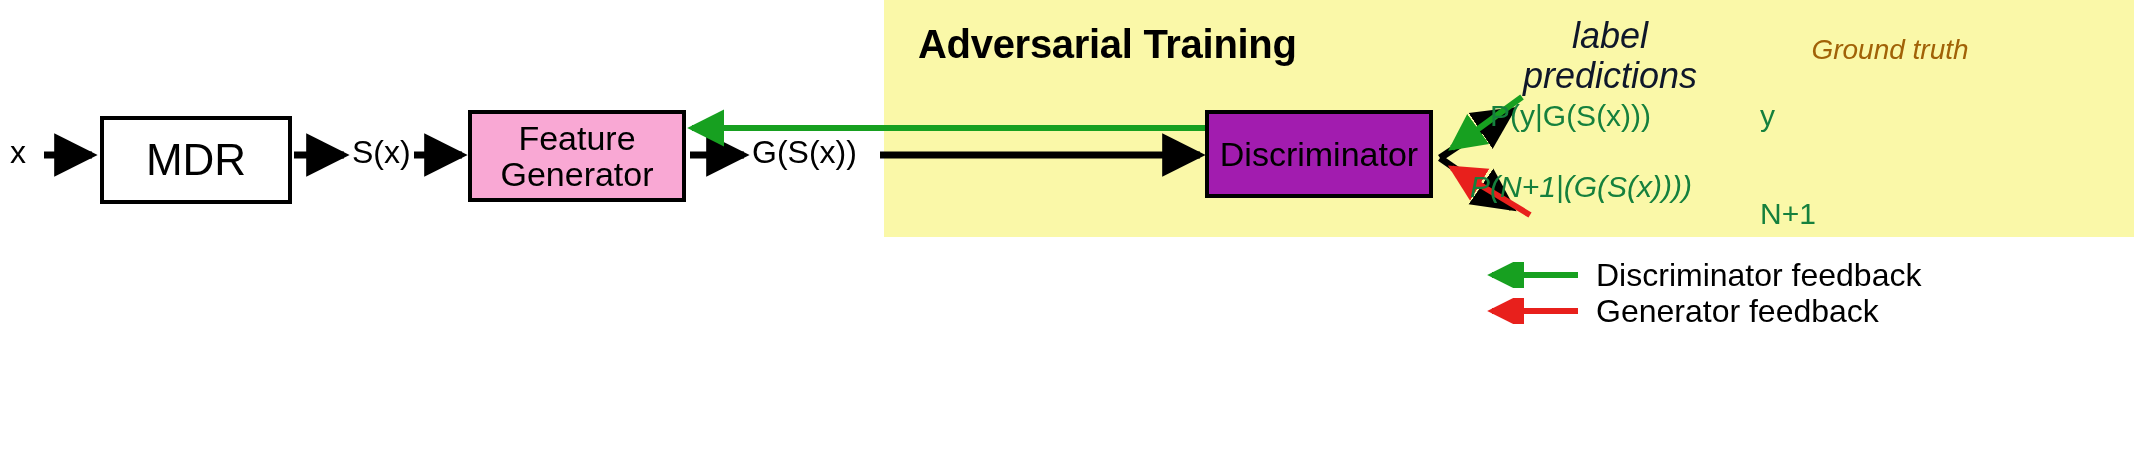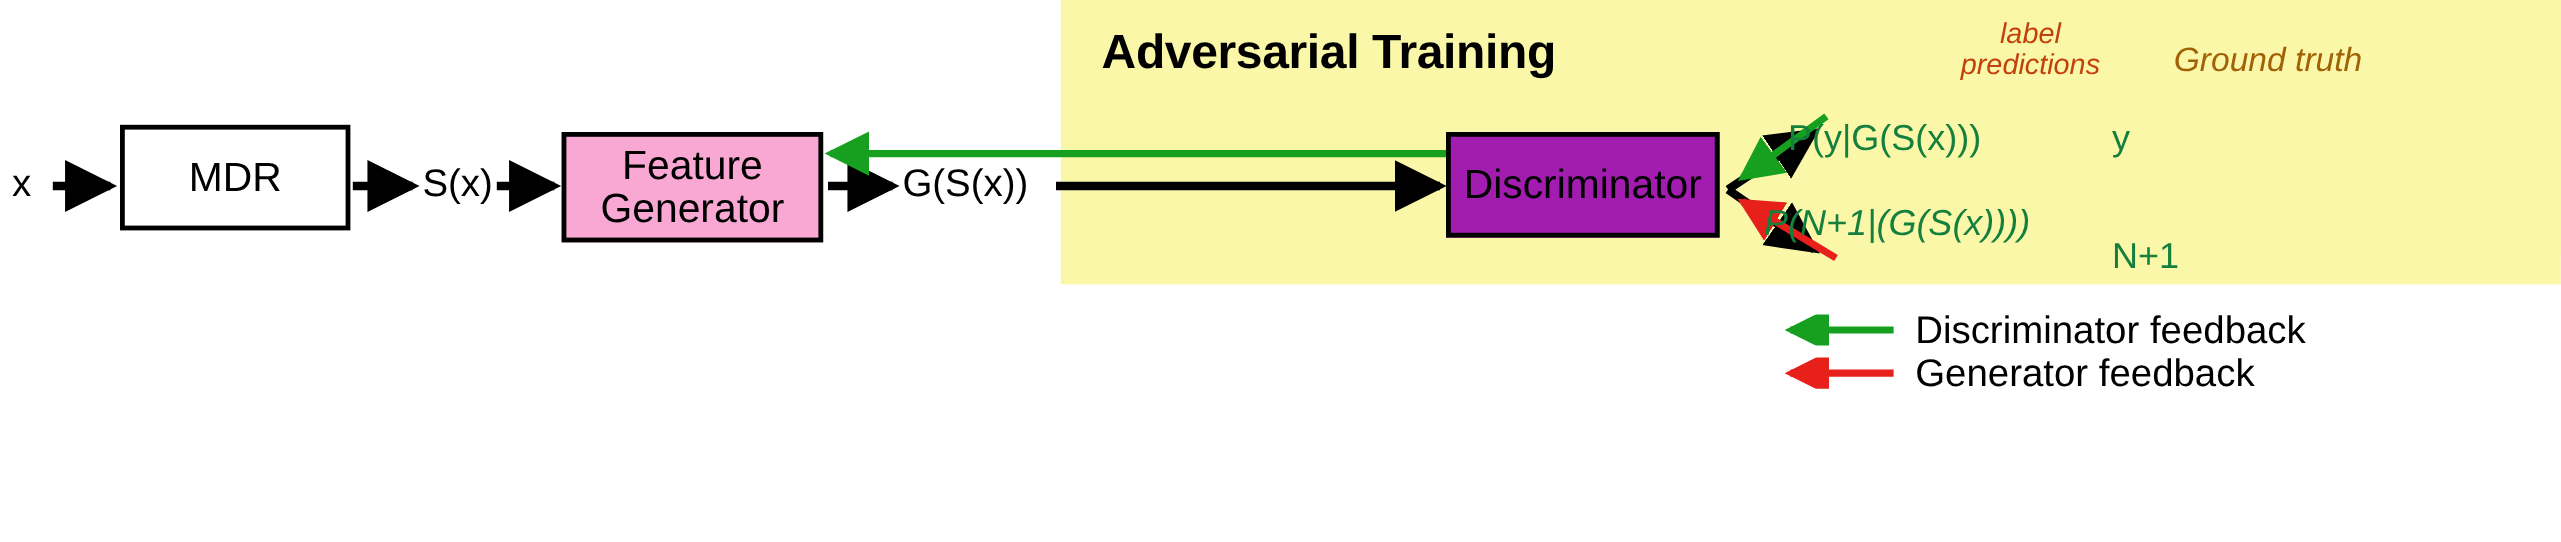--- a/index.html
+++ b/index.html
@@ -20,41 +20,41 @@
   }
   #adv-title{
     left:918px;top:22px;
     font-size:40px;font-weight:bold;color:#000;
     letter-spacing:-0.3px;
     white-space:nowrap;
   }
 
   
   #col-pred{
-    left:1572px;top:16px;width:240px;
-    text-align:center;font-style:italic;font-size:24px;
-    line-height:1.1;color:#c2410c;
+    left:1490px;top:16px;width:240px;
+    text-align:center;font-style:italic;font-size:36px;
+    line-height:1.1;color:#0f172a;
   }
   #col-truth{
     left:1750px;top:34px;width:280px;
     text-align:center;font-style:italic;font-size:28px;
     color:#a16207;white-space:nowrap;
   }
 
   
   .nodebox{
     box-sizing:border-box;
     border:4px solid #000;
     display:flex;align-items:center;justify-content:center;
     text-align:center;line-height:1.06;
     color:#000;
   }
   #box-mdr{
-    left:100px;top:104px;width:192px;height:88px;
-    background:#ffffff;font-size:34px;
+    left:100px;top:116px;width:192px;height:88px;
+    background:#ffffff;font-size:44px;
   }
   #box-generator{
     left:468px;top:110px;width:218px;height:92px;
     background:#f9a8d4;font-size:34px;
   }
   #box-discriminator{
     left:1205px;top:110px;width:228px;height:88px;
     background:#a21caf;font-size:34px;
   }
 

